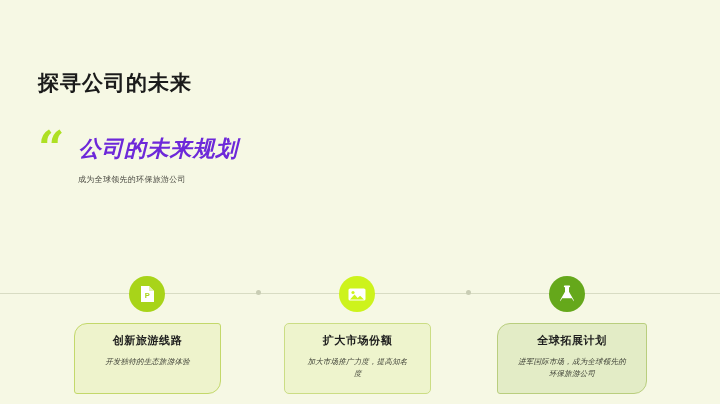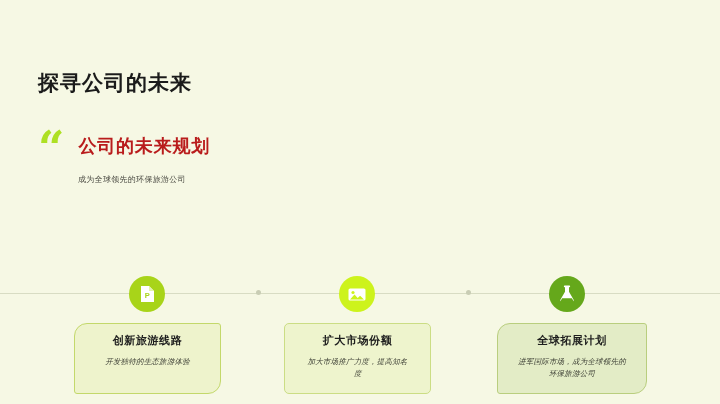--- a/index.html
+++ b/index.html
@@ -47,27 +47,28 @@
   .quote-mark {
     font-family: "DejaVu Serif", "Liberation Serif", serif;
     font-size: 46px;
     font-weight: bold;
     line-height: 0.72;
     color: #aee023;
     margin-right: 14px;
     user-select: none;
   }
   .quote-heading {
-    font-size: 18px;
-    font-weight: bold;
-    color: #b91c1c;
+    font-size: 22px;
+    font-weight: bold;
+    color: #6d28d9;
     letter-spacing: 0.8px;
     line-height: 1.25;
     padding-top: 3px;
     white-space: nowrap;
+    font-style: italic;
   }
   .quote-sub {
     position: absolute;
     left: 78px;
     top: 130px;
     font-size: 8px;
     color: #4a4a42;
     letter-spacing: 0.3px;
     white-space: nowrap;
   }

